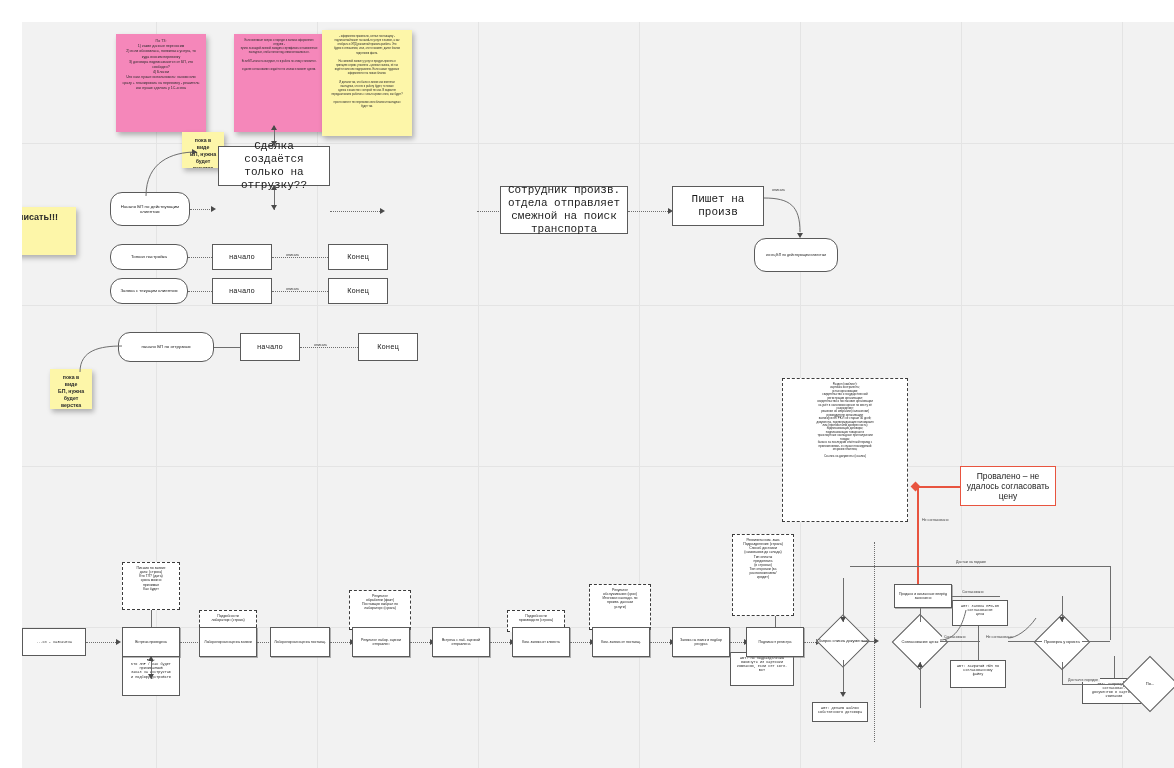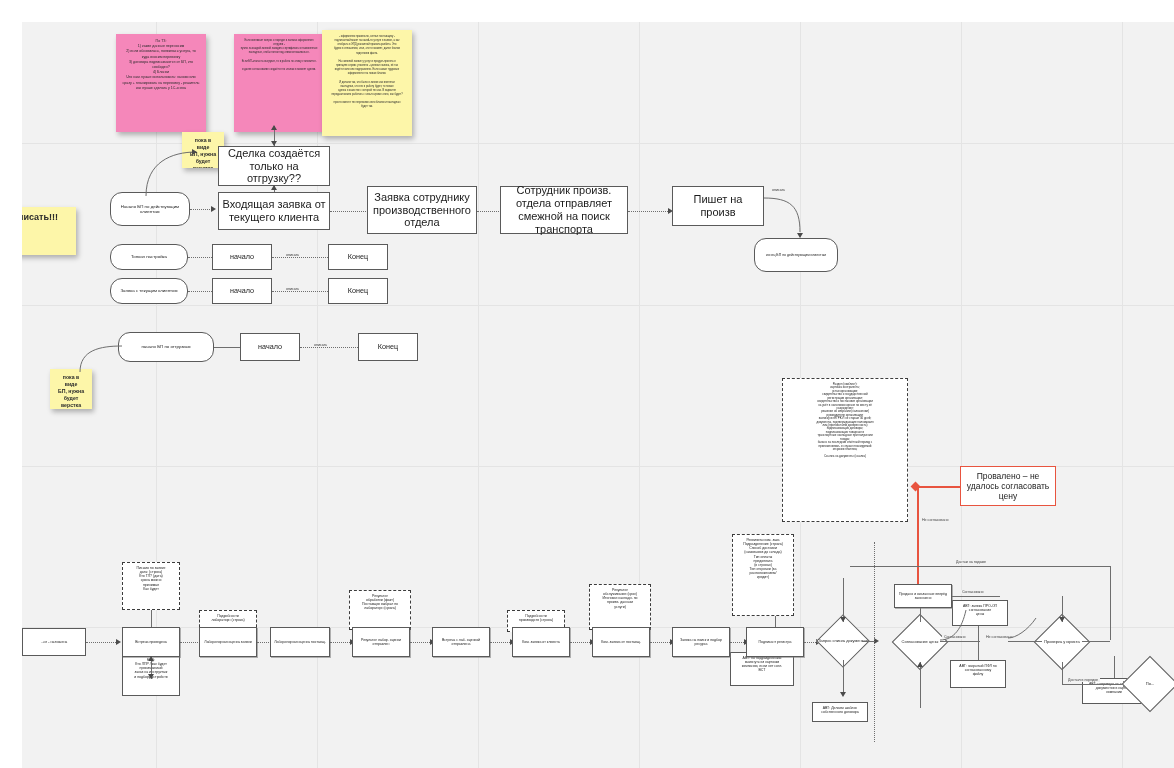--- a/index.html
+++ b/index.html
@@ -21,21 +21,21 @@
   .node{
     position:absolute;box-sizing:border-box;
     display:flex;align-items:center;justify-content:center;text-align:center;
     background:#ffffff;border:1px solid #5a5a5a;
     line-height:1.18;color:#1b1b1b;
     padding:2px 3px;
     box-shadow:1px 1px 0 rgba(120,120,120,.55);
   }
   .node.rounded{border-radius:12px;box-shadow:none;}
   .node.dashed{border:1px dashed #3c3c3c;background:#ffffff;box-shadow:none;}
-  .node.plain{box-shadow:none;}
+  .node.plain{box-shadow:none;font-family:Liberation Mono, monospace;}
   .node.big{font-size:11px;}
   .node.mid{font-size:7.2px;}
   .node.sm{font-size:4.4px;}
   .node.xs{font-size:3.5px;}
   .node.xxs{font-size:2.9px;}
 
   
   .diamond{
     position:absolute;box-sizing:border-box;
     background:#ffffff;border:1px solid #5a5a5a;
@@ -164,26 +164,24 @@
   <div class="node rounded sm" style="left:88px;top:170px;width:80px;height:34px;">Начало БП по действующим клиентам</div>
 
   <svg class="curve" style="left:120px;top:120px;width:60px;height:56px;">
     <path d="M4,54 C4,20 30,10 54,10"></path>
   </svg>
   <div class="arrow ar" style="left:170px;top:127px;"></div>
 
   <div class="edge dotted-h" style="left:168px;top:187px;width:22px;"></div>
   <div class="arrow ar" style="left:189px;top:184px;"></div>
 
-  <div class="node big plain" style="left:196px;top:170px;width:112px;height:38px;">Входящая заявка от текущего клиента</div>
 
   <div class="edge dotted-h" style="left:308px;top:189px;width:52px;"></div>
   <div class="arrow ar" style="left:358px;top:186px;"></div>
 
-  <div class="node big plain" style="left:345px;top:164px;width:110px;height:48px;">Заявка сотруднику производственного отдела</div>
 
   <div class="edge dotted-h" style="left:455px;top:189px;width:38px;"></div>
   <div class="arrow ar" style="left:491px;top:186px;"></div>
 
   <div class="node big plain" style="left:478px;top:164px;width:128px;height:48px;">Сотрудник произв. отдела отправляет смежной на поиск транспорта</div>
 
   <div class="edge dotted-h" style="left:606px;top:189px;width:42px;"></div>
   <div class="arrow ar" style="left:646px;top:186px;"></div>
 
   <div class="node big plain" style="left:650px;top:164px;width:92px;height:40px;">Пишет на произв</div>

